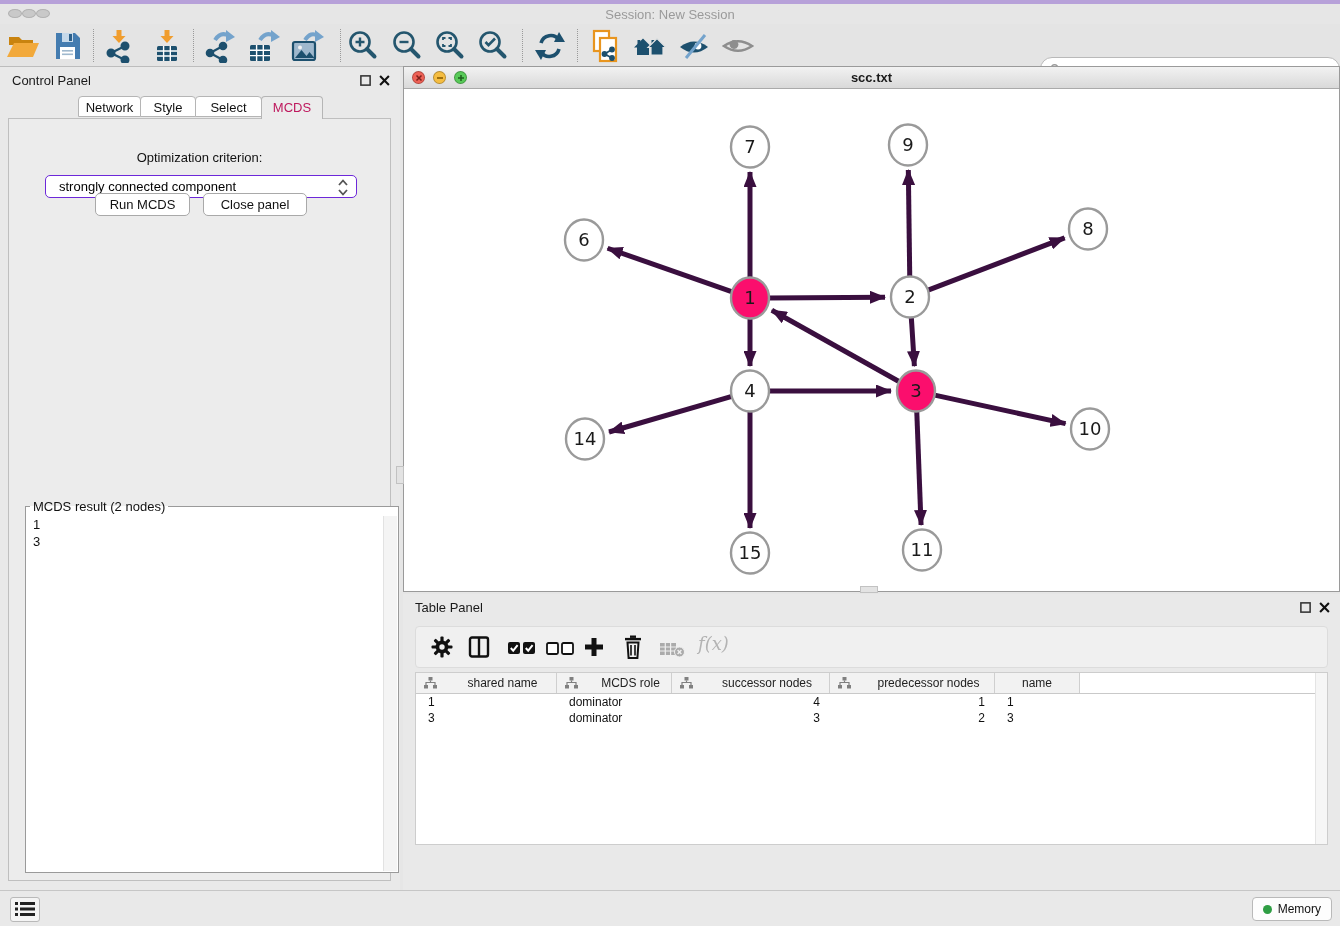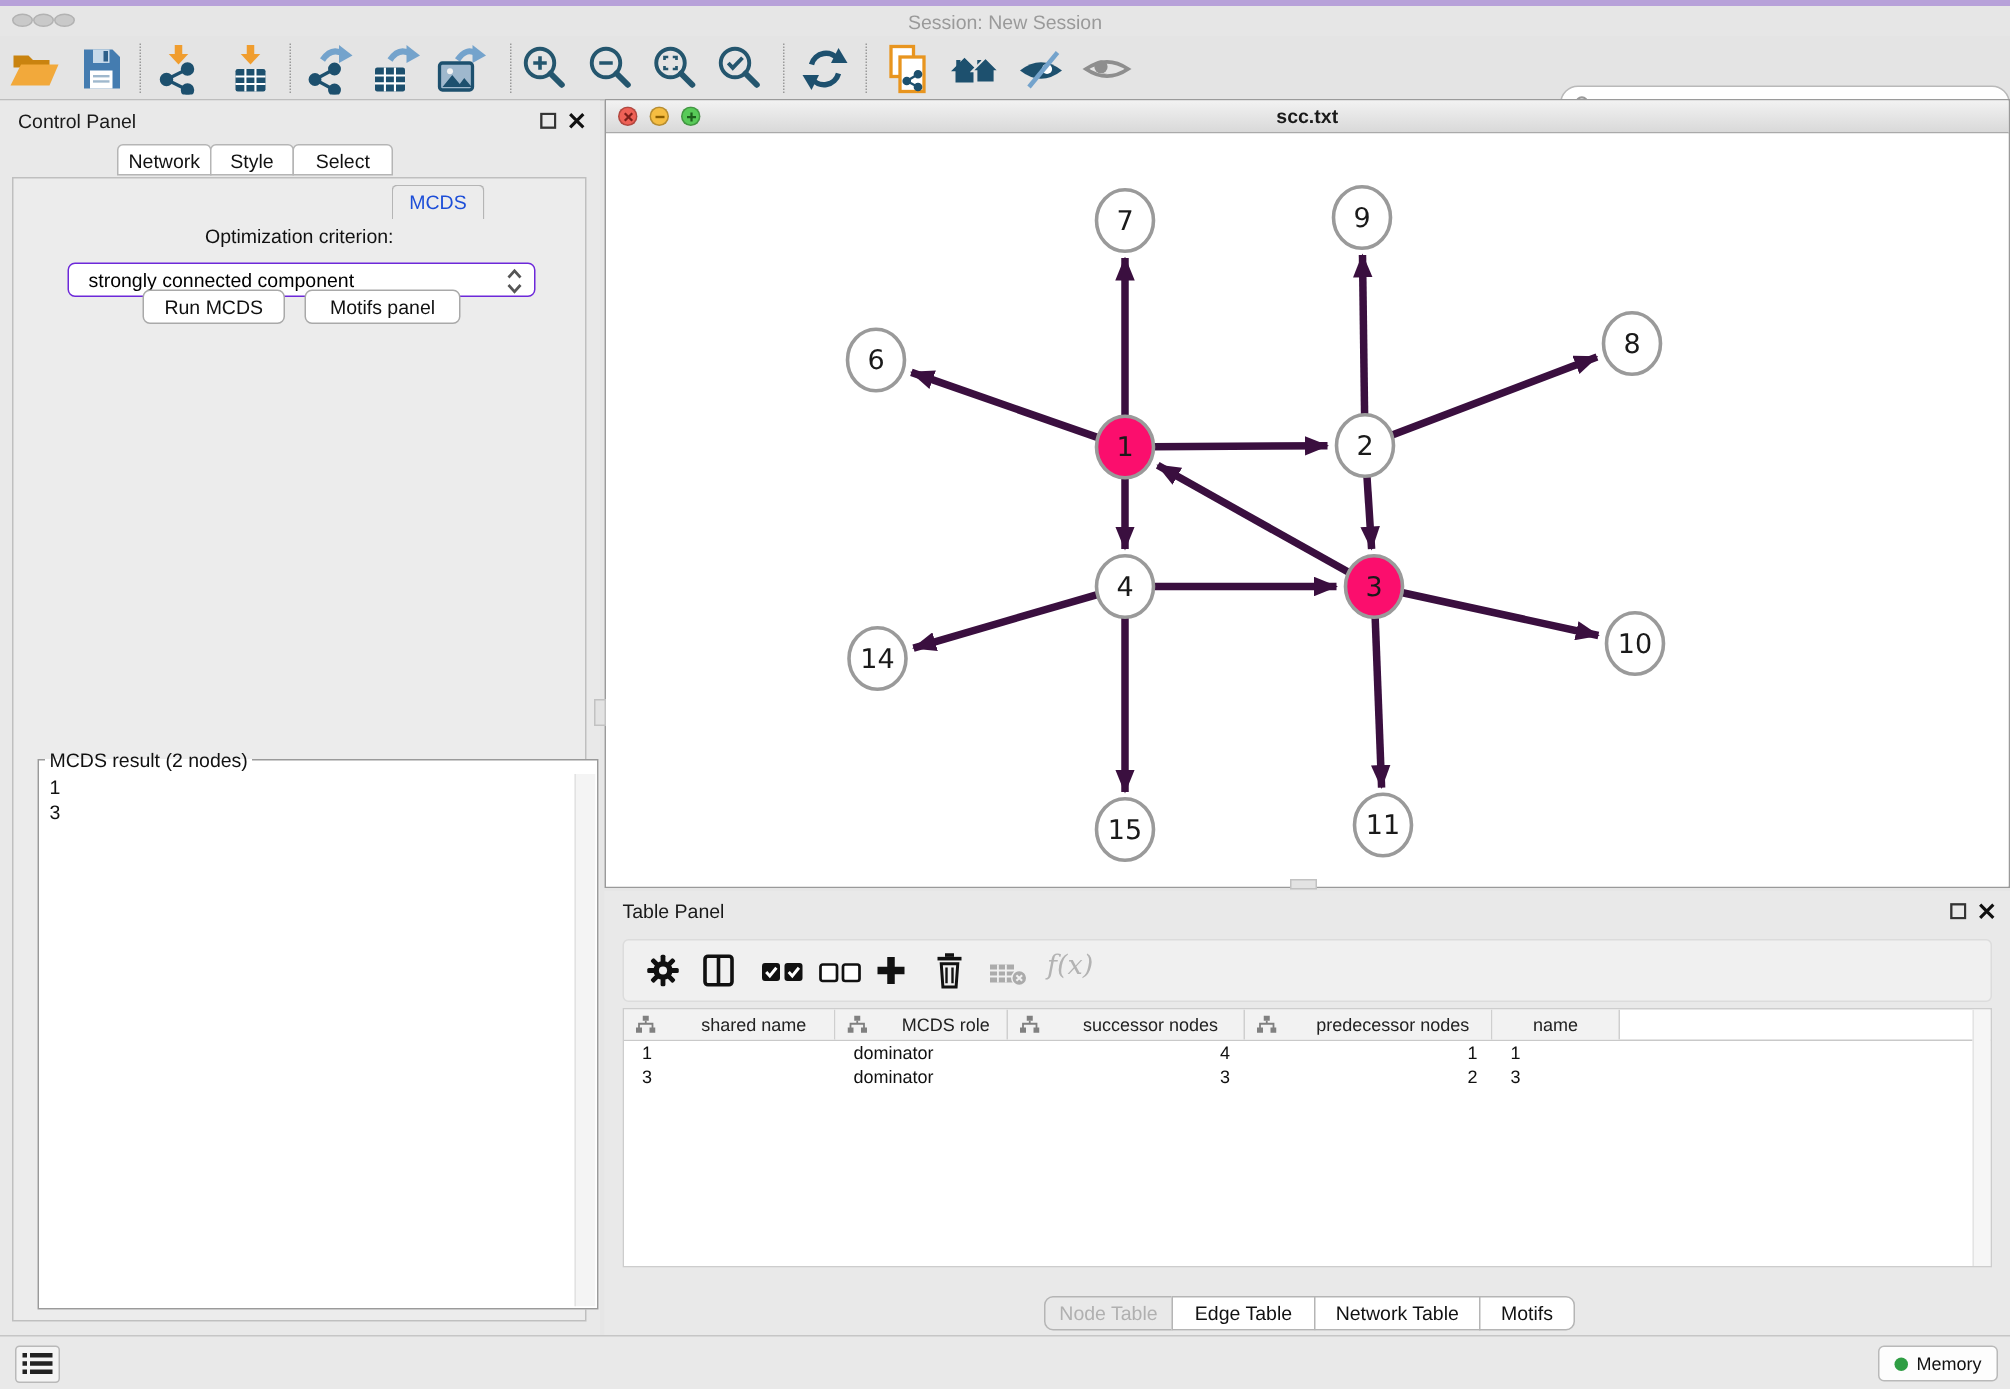--- a/index.html
+++ b/index.html
@@ -21,21 +21,21 @@
   .search svg{width:13px;height:13px;flex:0 0 auto;}
   .search input{border:none;outline:none;flex:1;height:18px;font-size:12px;background:transparent;margin-left:4px;}
 
   
   .control-panel{position:absolute;left:0;top:67px;width:400px;height:823px;background:#e9e9e9;}
   .panel-header{position:absolute;left:12px;top:6px;font-size:13px;color:#1a1a1a;}
   .ph-btn{position:absolute;top:7px;width:13px;height:13px;background:none;border:none;padding:0;cursor:pointer;}
   .ph-btn svg{width:11px;height:11px;display:block;}
   .cp-tabs{position:absolute;top:29px;left:0;width:400px;height:22px;}
   .cp-tab{position:absolute;top:0;height:21px;background:#fff;border:1px solid #b5b5b5;border-radius:4px 4px 0 0;font-size:13px;color:#111;text-align:center;line-height:21px;cursor:pointer;box-sizing:border-box;}
-  .cp-tab.active{background:#ececec;color:#1d4ed8;height:23px;border-bottom:none;z-index:3;margin-top:27px;}
+  .cp-tab.active{background:#ececec;color:#be185d;height:23px;border-bottom:none;z-index:3;}
   .cp-box{position:absolute;left:8px;top:51px;width:383px;height:763px;background:#ececec;border:1px solid #bfbfbf;box-sizing:border-box;}
   .opt-label{position:absolute;left:0;top:31px;width:100%;text-align:center;font-size:13px;color:#111;}
   .criterion{position:absolute;left:36px;top:56px;width:312px;height:23px;background:#fff;border:1px solid #6d28d9;border-radius:5px;font-size:13px;display:flex;align-items:center;padding-left:13px;box-sizing:border-box;cursor:pointer;}
   .criterion .chev{position:absolute;right:8px;top:3px;}
   .cp-btn{position:absolute;top:74px;height:23px;background:#fff;border:1px solid #a9a9a9;border-radius:5px;font-size:13px;color:#111;cursor:pointer;font-family:inherit;}
   .mcds-fieldset{position:absolute;left:4px;top:368px;width:372px;height:372px;border:1px solid #9a9a9a;background:#fff;margin:12px;padding:0;}
   .mcds-fieldset legend{font-size:13px;color:#111;margin-left:4px;padding:0 3px;background:transparent;}
   .result-area{position:absolute;left:1px;top:2px;right:1px;bottom:1px;background:#fff;overflow:hidden;}
   .result-line{font-size:13px;color:#111;padding-left:6px;line-height:17px;}
   .result-scroll{position:absolute;right:0;top:0;width:13px;height:100%;background:#f4f4f4;border-left:1px solid #e2e2e2;}
@@ -279,21 +279,21 @@
       <div class="criterion">
         <span>strongly connected component</span>
         <span class="chev">
           <svg width="10" height="17" viewBox="0 0 10 17">
               <path d="M1 6 L5 1.5 L9 6" fill="none" stroke="#555" stroke-width="1.8"></path>
               <path d="M1 11 L5 15.5 L9 11" fill="none" stroke="#555" stroke-width="1.8"></path>
             </svg>
         </span>
       </div>
       <button class="cp-btn" style="left:86px;width:95px">Run MCDS</button>
-      <button class="cp-btn" style="left:194px;width:104px">Motifs panel</button>
+      <button class="cp-btn" style="left:194px;width:104px">Close panel</button>
       <fieldset class="mcds-fieldset">
         <legend>MCDS result (2 nodes)</legend>
         <div class="result-area">
           <div id="result-lines">
               <div class="result-line">1</div>
               <div class="result-line">3</div>
             </div>
           <div class="result-scroll"></div>
         </div>
       </fieldset>
@@ -518,26 +518,20 @@
             <div class="td" style="width: 141px;">3</div>
             <div class="td" style="width: 115px;">dominator</div>
             <div class="td right" style="width: 158px;">3</div>
             <div class="td right" style="width: 165px;">2</div>
             <div class="td" style="width: 85px;">3</div>
           </div>
         </div>
       <div class="t-scroll"></div>
     </div>
 
-    <div class="tp-tabs">
-      <div class="tp-tab first active" style="left:293px;width:86px">Node Table</div>
-      <div class="tp-tab" style="left:378px;width:96px">Edge Table</div>
-      <div class="tp-tab" style="left:473px;width:111px">Network Table</div>
-      <div class="tp-tab last" style="left:583px;width:64px">Motifs</div>
-    </div>
   </div>
 
   <div class="statusbar">
     <button class="sb-list">
       <svg width="22" height="17" viewBox="0 0 22 17">
           <g fill="#222">
             <rect x="1" y="1" width="3" height="3"></rect>
             <rect x="6" y="1" width="15" height="3"></rect>
             <rect x="1" y="6.5" width="3" height="3"></rect>
             <rect x="6" y="6.5" width="15" height="3"></rect>

